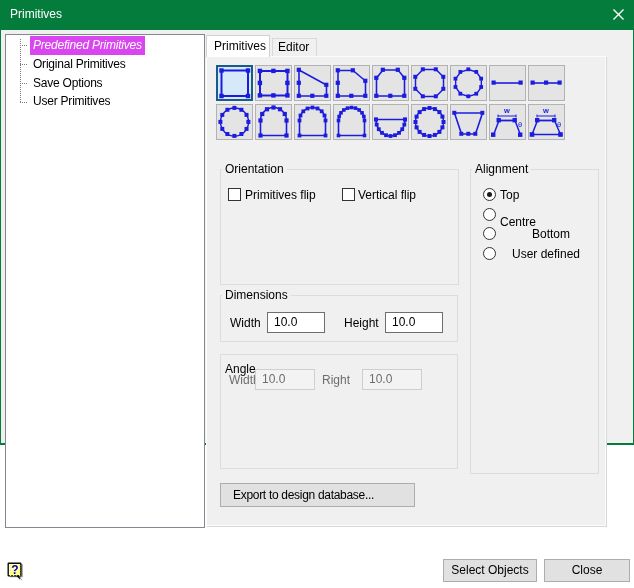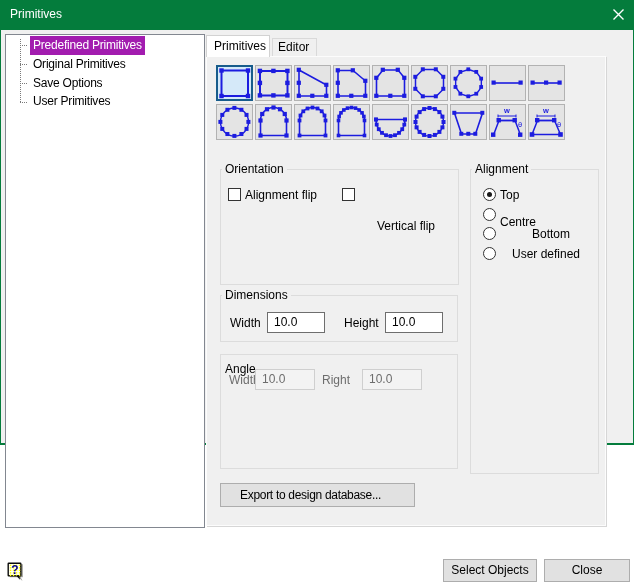--- a/index.html
+++ b/index.html
@@ -9,21 +9,21 @@
   position:relative; width:634px; height:445px; background:#f0f0f0;
   border-left:1px solid #047c3c; border-right:1px solid #047c3c; border-bottom:2px solid #047c3c;
 }
 #titlebar { position:absolute; left:-1px; top:0; width:634px; height:30px; background:#047c3c; }
 #titletext { position:absolute; left:10px; top:7px; color:#fff; font-size:12px; }
 #closex { position:absolute; left:613px; top:9px; }
 .abs { position:absolute; }
 
 #tree { position:absolute; left:4px; top:34px; width:200px; height:494px; background:#fff; border:1px solid #828790; }
 .trow { position:absolute; left:24px; height:19px; line-height:19px; font-size:12px; white-space:nowrap; padding:0 3px; letter-spacing:-0.22px; }
-.tsel { background:#a21caf; color:#fff; }
+.tsel { background:#d946ef; color:#fff;font-style:italic; }
 .dotv { position:absolute; width:1px; background-image:repeating-linear-gradient(to bottom,#7a7a7a 0 1px,transparent 1px 2px); }
 .doth { position:absolute; height:1px; background-image:repeating-linear-gradient(to right,#7a7a7a 0 1px,transparent 1px 2px); }
 
 #tabpage { position:absolute; left:205px; top:56px; width:400px; height:470px; background:#f0f0f0; border:1px solid #fcfcfc; box-shadow:1px 1px 0 #d6d6d6; }
 #tab1 { position:absolute; left:205px; top:35px; width:64px; height:22px; background:#fff; border:1px solid #d2d2d2; border-bottom:none; z-index:3; line-height:21px; padding-left:7px; }
 #tab2 { position:absolute; left:271px; top:38px; width:45px; height:18px; background:#f0f0f0; border:1px solid #d9d9d9; border-bottom:none; z-index:2; line-height:17px; padding-left:5px; }
 
 .cell { position:absolute; width:37px; height:36px; background:#e4e4e4; border:1px solid #b2b2b2; }
 .cellsel { background:#d5e9f9; border:2px solid #175c8b; }
 
@@ -271,23 +271,23 @@
           <rect x="23.00" y="13.00" width="4.4" height="4.4" fill="#1c1cdf"></rect>
           <rect x="0.70" y="27.20" width="4.6" height="4.6" fill="#1c1cdf"></rect>
           <rect x="29.20" y="27.20" width="4.6" height="4.6" fill="#1c1cdf"></rect>
           <text x="30" y="21.5" font-size="7.5" fill="#1c1cdf" text-anchor="middle" font-family="Liberation Sans">θ</text>
         </svg></div>
     </div>
 
   <div class="grp" style="left:219px; top:169px; width:239px; height:116px;"></div>
   <div class="glabel" style="left:221px; top:162px;">Orientation</div>
   <div class="cb" style="left:227px; top:188px;"></div>
-  <div class="lbl" style="left:244px; top:188px;">Alignment flip</div>
+  <div class="lbl" style="left:244px; top:188px;">Primitives flip</div>
   <div class="cb" style="left:341px; top:188px;"></div>
-  <div class="lbl" style="left:376px; top:188px;margin-top:31px;">Vertical flip</div>
+  <div class="lbl" style="left:357px; top:188px;">Vertical flip</div>
 
   <div class="grp" style="left:469px; top:169px; width:129px; height:305px;"></div>
   <div class="glabel" style="left:471px; top:162px;">Alignment</div>
   <div class="rad" style="left:482px; top:188px;">
       <div class="rdot"></div>
     </div>
   <div class="lbl" style="left:499px; top:188px;">Top</div>
   <div class="rad" style="left:482px; top:208px;"></div>
   <div class="lbl" style="left:499px; top:208px;margin-top:7px;">Centre</div>
   <div class="rad" style="left:482px; top:227px;"></div>
@@ -302,21 +302,21 @@
   <div class="lbl" style="left:343px; top:316px;">Height</div>
   <div class="inp" style="left:384px; top:312px; width:58px;">10.0</div>
 
   <div class="grp" style="left:219px; top:354px; width:238px; height:115px;"></div>
   <div class="glabel" style="left:221px; top:362px;">Angle</div>
   <div class="lbl gray" style="left:228px; top:373px;">Width</div>
   <div class="inpd" style="left:254px; top:369px; width:60px;">10.0</div>
   <div class="lbl gray" style="left:321px; top:373px;">Right</div>
   <div class="inpd" style="left:361px; top:369px; width:60px;">10.0</div>
 
-  <div class="btn" style="left:219px; top:483px; width:195px; height:24px; line-height:22px; text-align:left; padding-left:19px; letter-spacing:-0.3px;">Export to design database...</div>
+  <div class="btn" style="left:219px; top:483px; width:195px; height:24px; line-height:22px; text-align:left; padding-left:12px; letter-spacing:-0.3px;">Export to design database...</div>
 
   <div class="btn" style="left:442px; top:559px; width:94px; height:23px; line-height:21px;">Select Objects</div>
   <div class="btn" style="left:543px; top:559px; width:86px; height:23px; line-height:21px;">Close</div>
 
   <svg class="abs" id="helpicon" style="left:5px; top:560px;" width="20" height="22" viewBox="0 0 20 22">
       <rect x="3.8" y="4.2" width="13" height="13" fill="#9c9c94"></rect>
       <path d="M12,17 L16.5,21 L14.5,17 Z" fill="#9c9c94"></path>
       <rect x="2.2" y="3.2" width="12.6" height="12.6" fill="#fff" stroke="#0a0a0a" stroke-width="1.4" rx="0.5"></rect>
       <rect x="3.8" y="4.6" width="1.5" height="1.5" fill="#ffff00"></rect>
       <rect x="6.8" y="4.6" width="1.5" height="1.5" fill="#ffff00"></rect>

